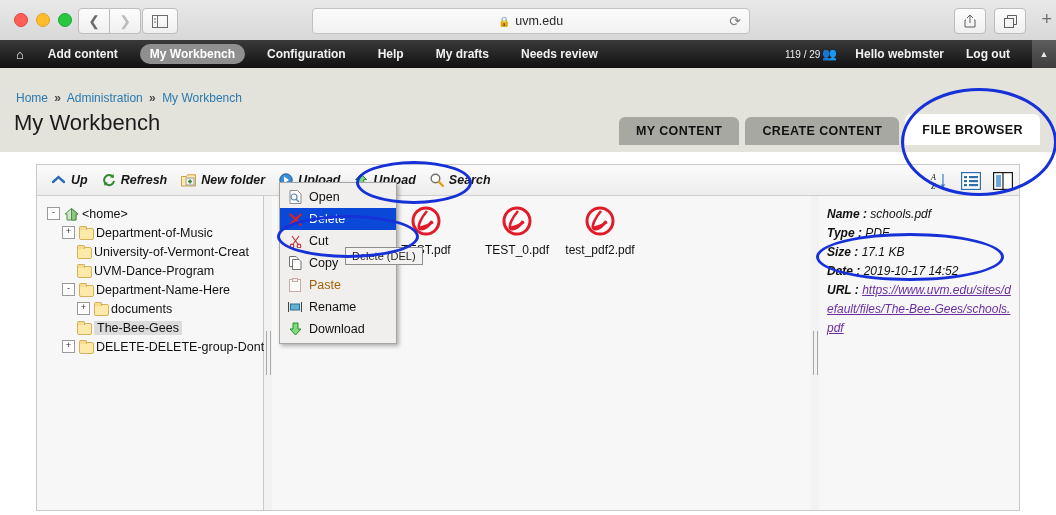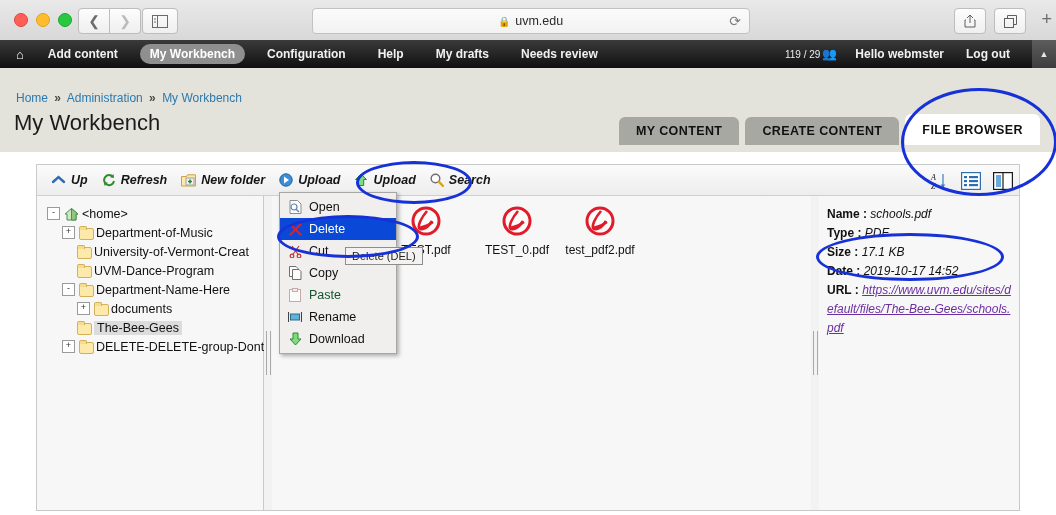--- a/index.html
+++ b/index.html
@@ -142,34 +142,34 @@
   .grid{position:absolute;left:0;top:0;right:0;bottom:0;padding:10px 0 0 0;}
   .fitem{
     position:absolute;width:92px;text-align:center;font-size:12px;color:#111;
   }
   .fitem.selected{background:#d6d6d6;}
   .pdficon{width:36px;height:36px;margin:4px auto 3px;}
   .fname{line-height:14px;word-wrap:break-word;padding-bottom:4px;}
 
   
   .info{padding:9px 8px 0 8px;font-size:12px;color:#111;line-height:19px;}
-  .info .k{font-weight:bold;}
+  .info .k{font-weight:bold;font-style:italic;}
   .info .v{font-style:italic;}
   .info a{color:#6b2fa0;font-style:italic;text-decoration:underline;word-break:break-all;}
 
   
   .ctxmenu{
-    position:absolute;left:279px;top:192px;width:116px;
+    position:absolute;left:279px;top:182px;width:116px;
     background:#f0efee;border:1px solid #a6a6a6;box-shadow:2px 2px 4px rgba(0,0,0,.30);
     padding:3px 0;z-index:40;
   }
   .mi{display:flex;align-items:center;height:22px;font-size:12.5px;color:#111;padding-left:6px;}
   .mi .mic{width:18px;display:flex;align-items:center;justify-content:center;margin-right:5px;}
   .mi.hl{background:#0a49d8;color:#fff;}
-  .mi.dis{color:#14532d;}
+  .mi.dis{color:#a16207;}
   .tooltip{
     position:absolute;left:345px;top:247px;background:#f3f2f0;border:1px solid #8d8d8d;
     font-size:11px;color:#222;padding:2px 6px;z-index:45;white-space:nowrap;
   }
 
   
   .ann{position:absolute;border:3px solid #1731d8;border-radius:50%;z-index:60;pointer-events:none;}
   .ann-filebrowser{left:901px;top:88px;width:150px;height:102px;}
   .ann-upload{left:356px;top:161px;width:110px;height:37px;}
   .ann-delete{left:277px;top:215px;width:136px;height:37px;}

